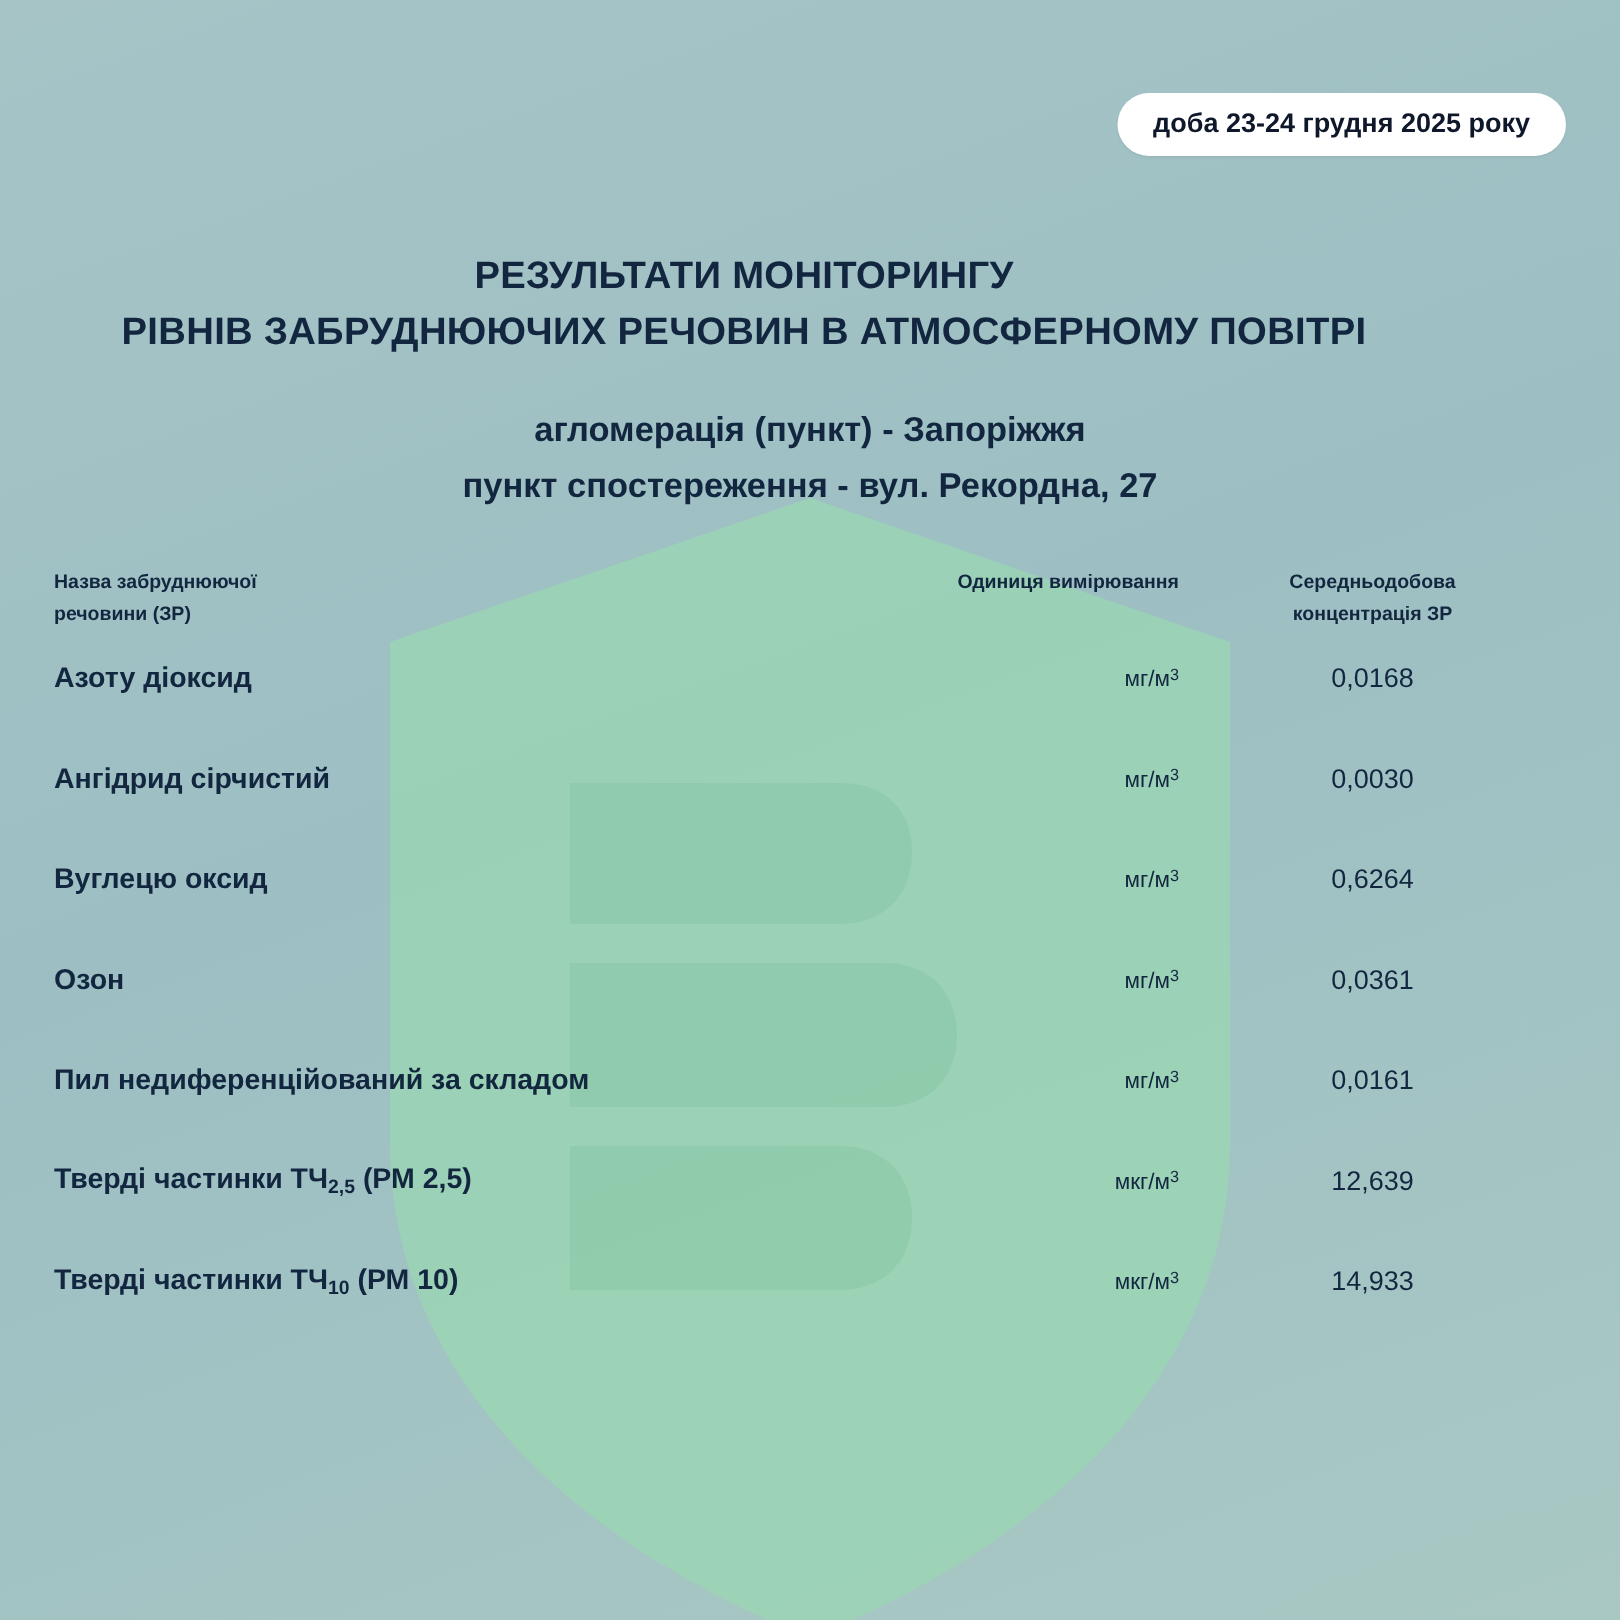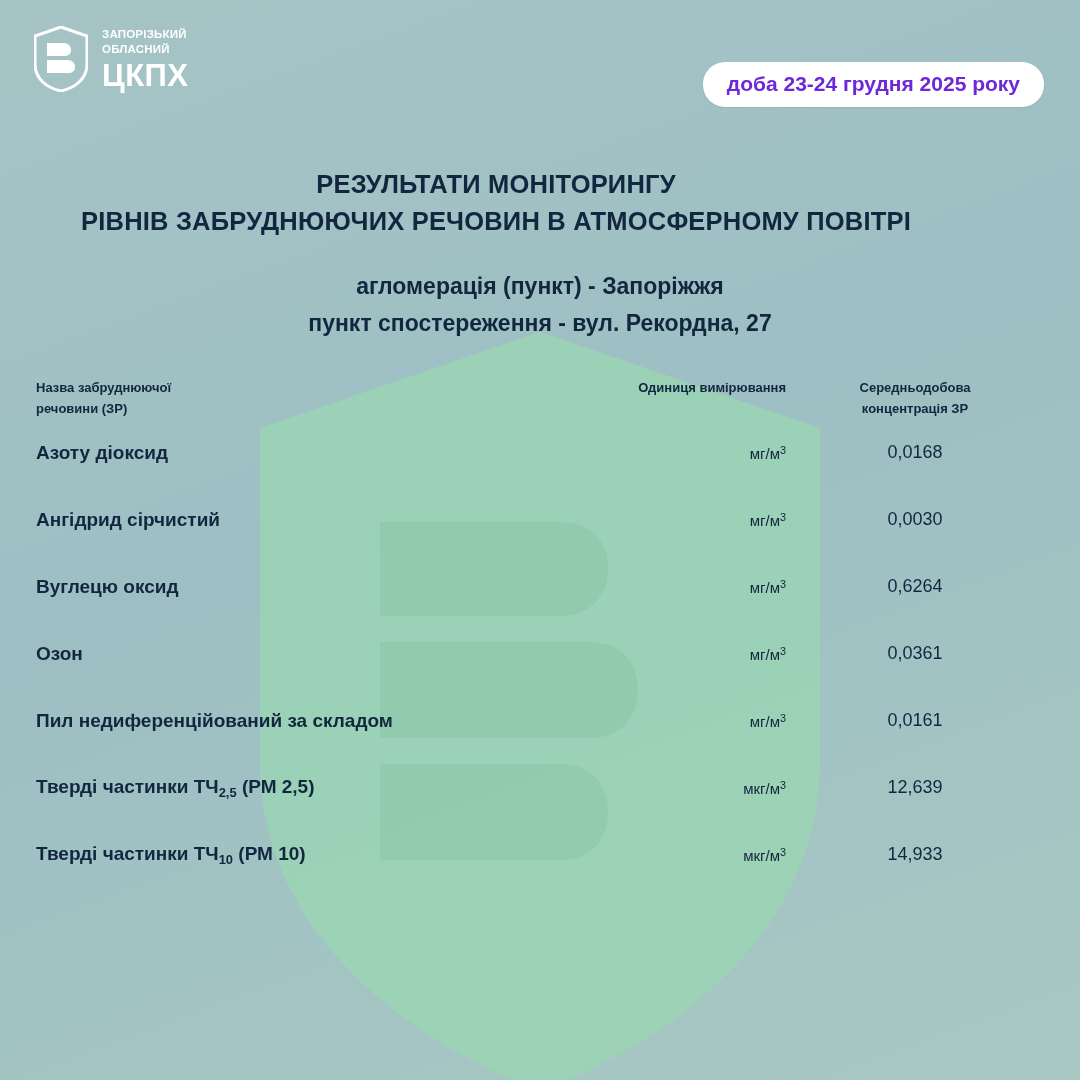--- a/index.html
+++ b/index.html
@@ -71,23 +71,23 @@
   }
 
   
   .date-pill {
     position: absolute;
     right: 36px;
     top: 62px;
     background: #ffffff;
     border-radius: 22px;
     padding: 10px 24px 11px 24px;
-    font-size: 21px;
-    font-weight: bold;
-    color: #6d28d9;
+    font-size: 18px;
+    font-weight: bold;
+    color: #0f172a;
     white-space: nowrap;
     box-shadow: 0 1px 2px rgba(0,0,0,0.06);
   }
 
   
   .title-wrap {
     position: absolute;
     left: 0;
     top: 166px;
     width: 992px;
@@ -184,34 +184,20 @@
 
   <svg class="watermark" viewBox="0 0 560 760" aria-hidden="true">
     <path d="M280 0 L560 96 L560 430 C560 590 430 700 280 760 C130 700 0 590 0 430 L0 96 Z" fill="#9ad7b2"></path>
     <g fill="#8ccfa6">
       <path d="M120 190 L300 190 C330 190 348 208 348 236 C348 266 328 284 300 284 L120 284 Z"></path>
       <path d="M120 310 L330 310 C360 310 378 330 378 358 C378 388 358 406 330 406 L120 406 Z"></path>
       <path d="M120 432 L300 432 C330 432 348 452 348 480 C348 510 328 528 300 528 L120 528 Z"></path>
     </g>
   </svg>
 
-  <div class="logo-block">
-    <svg class="logo-mark" viewBox="0 0 54 66">
-      <path d="M27 1 L53 10 L53 38 C53 53 41 62 27 65 C13 62 1 53 1 38 L1 10 Z" fill="none" stroke="#ffffff" stroke-width="3"></path>
-      <g fill="#ffffff">
-        <path d="M13 17 L30 17 C34 17 37 20 37 24 C37 28 34 30 30 30 L13 30 Z"></path>
-        <path d="M13 34 L34 34 C38 34 41 37 41 41 C41 45 38 47 34 47 L13 47 Z"></path>
-      </g>
-    </svg>
-    <div class="logo-text">
-      <div class="logo-top">ЗАПОРІЗЬКИЙ</div>
-      <div class="logo-top">ОБЛАСНИЙ</div>
-      <div class="logo-main">ЦКПХ</div>
-    </div>
-  </div>
 
   <div class="date-pill">доба 23-24 грудня 2025 року</div>
 
   <div class="title-wrap">
     <div class="title-line">РЕЗУЛЬТАТИ МОНІТОРИНГУ</div>
     <div class="title-line">РІВНІВ ЗАБРУДНЮЮЧИХ РЕЧОВИН В АТМОСФЕРНОМУ ПОВІТРІ</div>
   </div>
 
   <div class="subtitle-wrap">
     <div class="subtitle-line">агломерація (пункт) - Запоріжжя</div>

